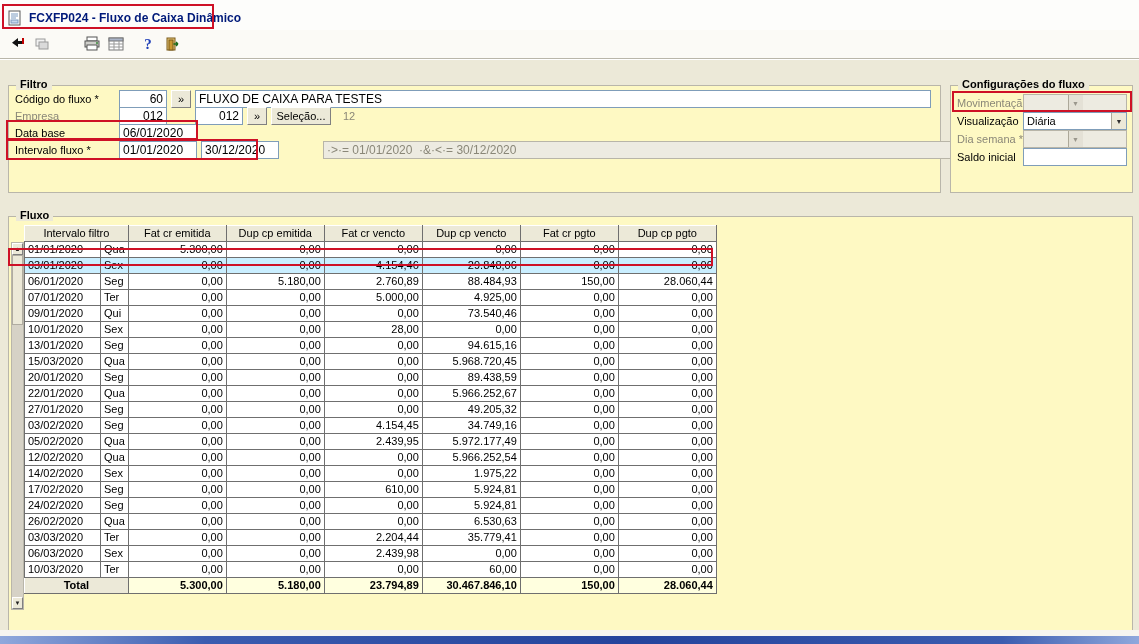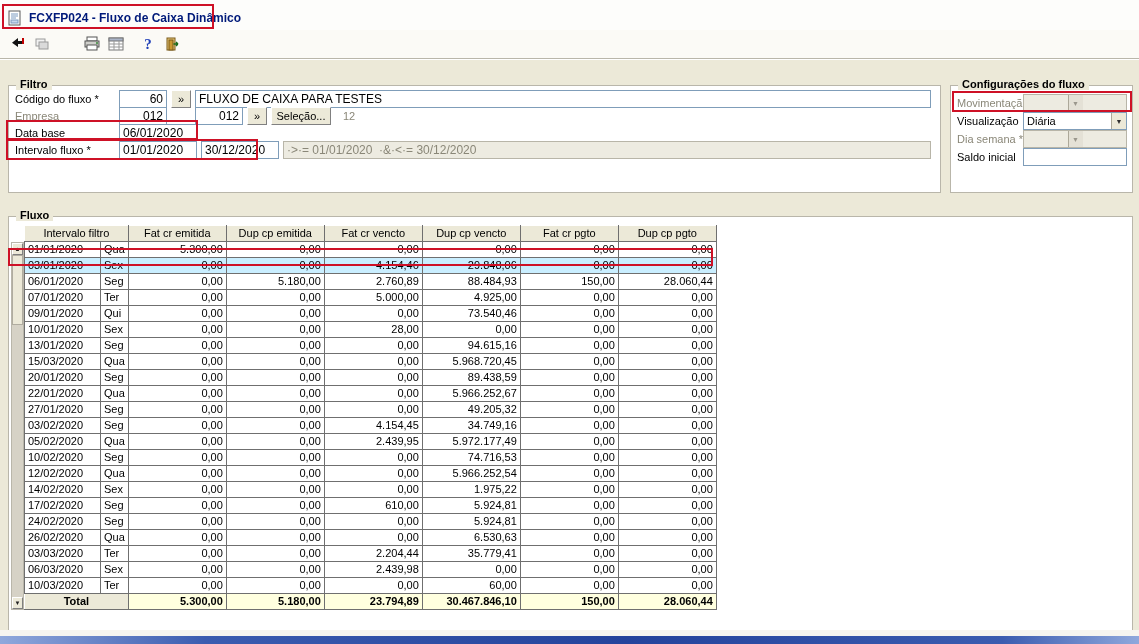--- a/index.html
+++ b/index.html
@@ -29,36 +29,36 @@
   }
   .tb-icon { width:20px; height:18px; display:flex; align-items:center; justify-content:center; margin-right:4px; cursor:default; }
   .tb-gap { width:26px; }
   .help-q { font-weight:bold; font-size:15px; color:#1F3FB8; font-family:"Liberation Serif", serif; }
   .top-sep {
     position:absolute; left:0; top:58px; width:1139px; height:2px;
     border-top:1px solid #B9B6AA; border-bottom:1px solid #FFFFFF;
   }
 
   
-  .groupbox { position:absolute; border:1px solid #B9B6AA; background:#ffffff; }
+  .groupbox { position:absolute; border:1px solid #B9B6AA; background:#fef9c3; }
   .gb-title {
     position:absolute; top:-8px; left:7px; background:#ECE9D8;
     padding:0 4px; font-weight:bold; white-space:nowrap;
   }
 
   
   .lbl { position:absolute; height:17px; line-height:17px; white-space:nowrap; }
   .lbl.dis { color:#8A8778; }
   .tb {
     position:absolute; height:18px; border:1px solid #7F9DB9; background:#fff;
     font-family:"Liberation Sans",sans-serif; font-size:12px; padding:0 3px; color:#000;
   }
   .tb.num { text-align:right; }
   .tb.ro   { background:#FFFFFF; }
-  .tb.dis  { background:#EDEBE1; color:#8A8778; border-color:#B8B5A8; }
+  .tb.dis  { background:#EDEBE1; color:#8A8778; border-color:#B8B5A8;margin-left:40px; }
   .btn {
     position:absolute; height:18px; background:#ECE9D8; font-size:11px;
     border:1px solid; border-color:#FFFFFF #808080 #808080 #FFFFFF;
     text-align:center; line-height:15px; cursor:default; font-family:"Liberation Sans",sans-serif;
   }
   .statictxt { position:absolute; height:17px; line-height:17px; color:#8A8778; }
   .combo { position:absolute; height:18px; border:1px solid #7F9DB9; background:#fff; display:flex; align-items:center; }
   .combo .val { flex:1; padding:0 3px; overflow:hidden; white-space:nowrap; }
   .combo .arrow {
     width:15px; height:100%; background:#ECE9D8; border-left:1px solid #ACA899;
@@ -378,30 +378,20 @@
             <td class="c-date">05/02/2020</td>
             <td class="c-day">Qua</td>
             <td class="c-num">0,00</td>
             <td class="c-num">0,00</td>
             <td class="c-num">2.439,95</td>
             <td class="c-num">5.972.177,49</td>
             <td class="c-num">0,00</td>
             <td class="c-num">0,00</td>
           </tr>
           <tr>
-            <td class="c-date">10/02/2020</td>
-            <td class="c-day">Seg</td>
-            <td class="c-num">0,00</td>
-            <td class="c-num">0,00</td>
-            <td class="c-num">0,00</td>
-            <td class="c-num">74.716,53</td>
-            <td class="c-num">0,00</td>
-            <td class="c-num">0,00</td>
-          </tr>
-          <tr>
             <td class="c-date">12/02/2020</td>
             <td class="c-day">Qua</td>
             <td class="c-num">0,00</td>
             <td class="c-num">0,00</td>
             <td class="c-num">0,00</td>
             <td class="c-num">5.966.252,54</td>
             <td class="c-num">0,00</td>
             <td class="c-num">0,00</td>
           </tr>
           <tr>

